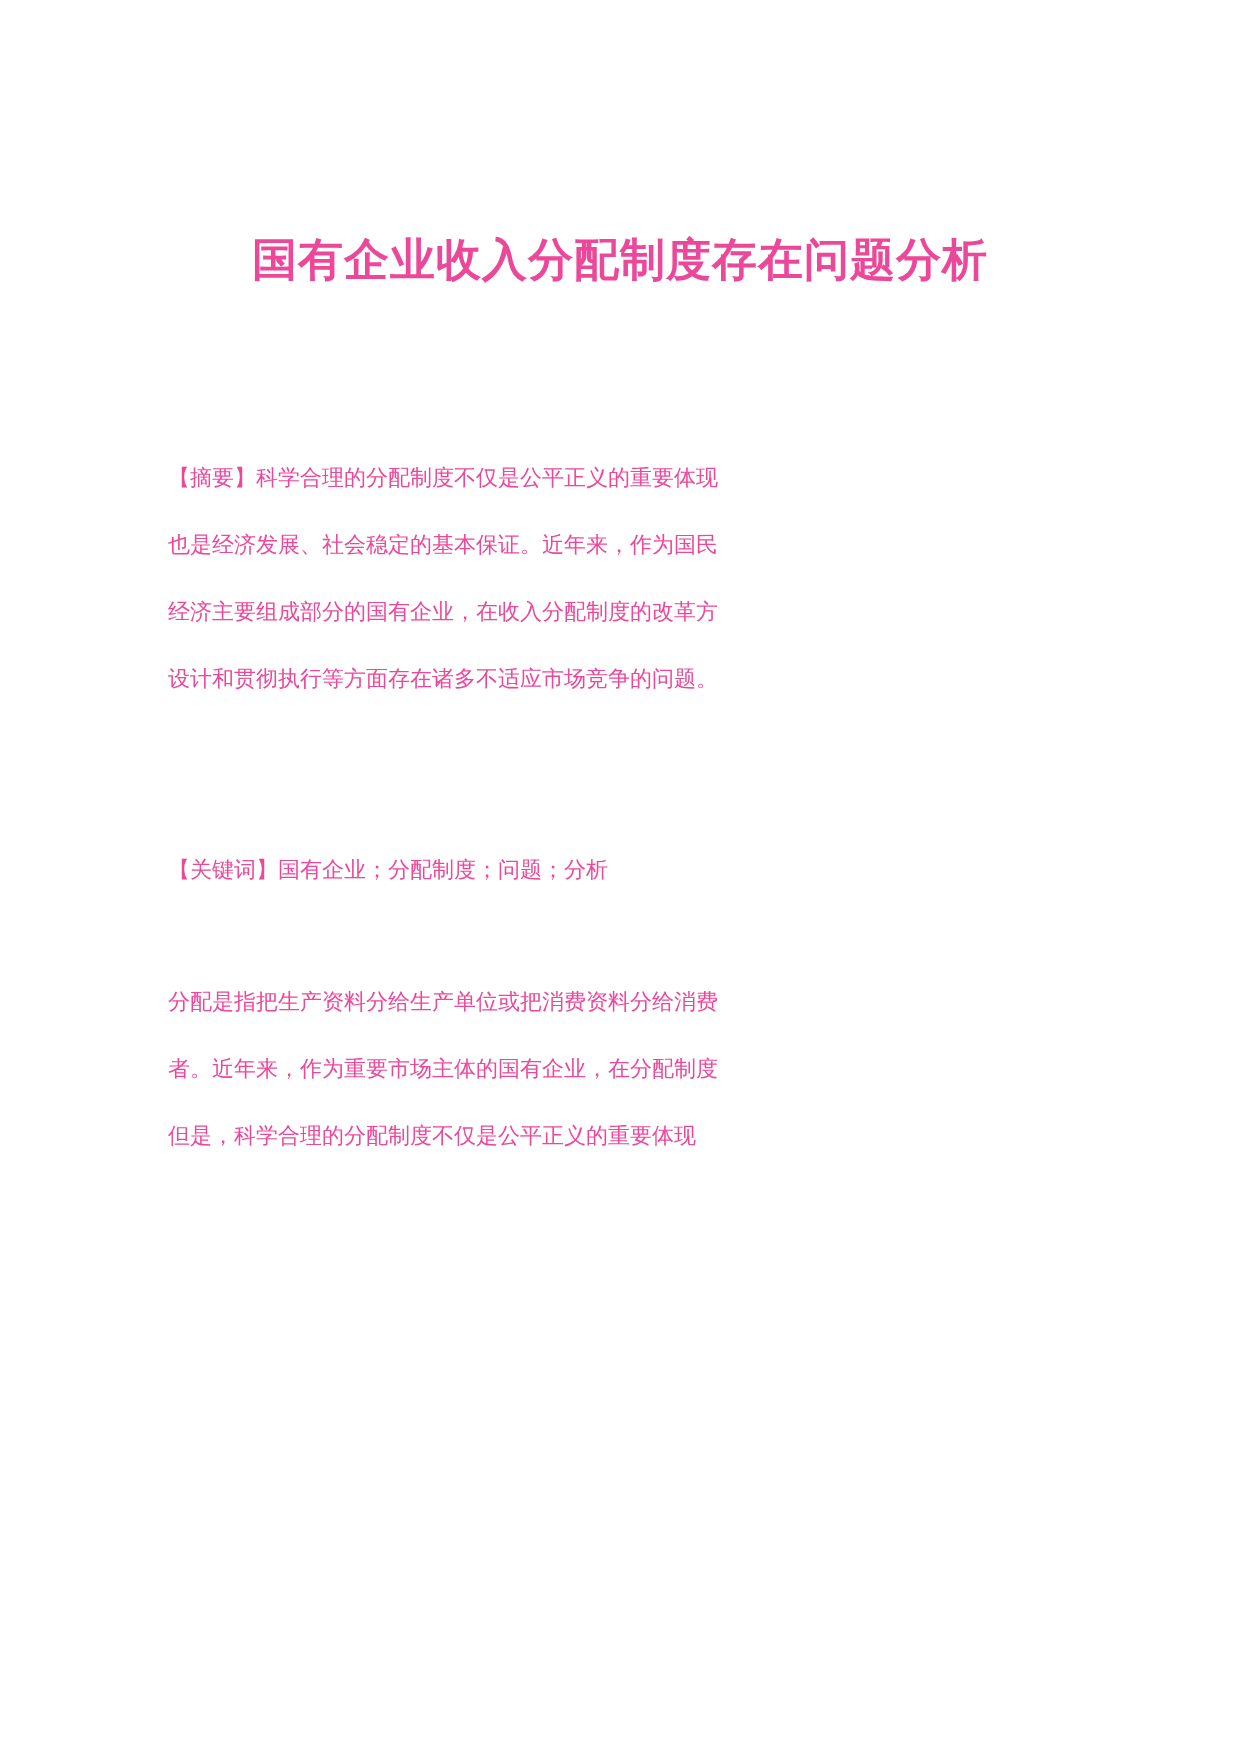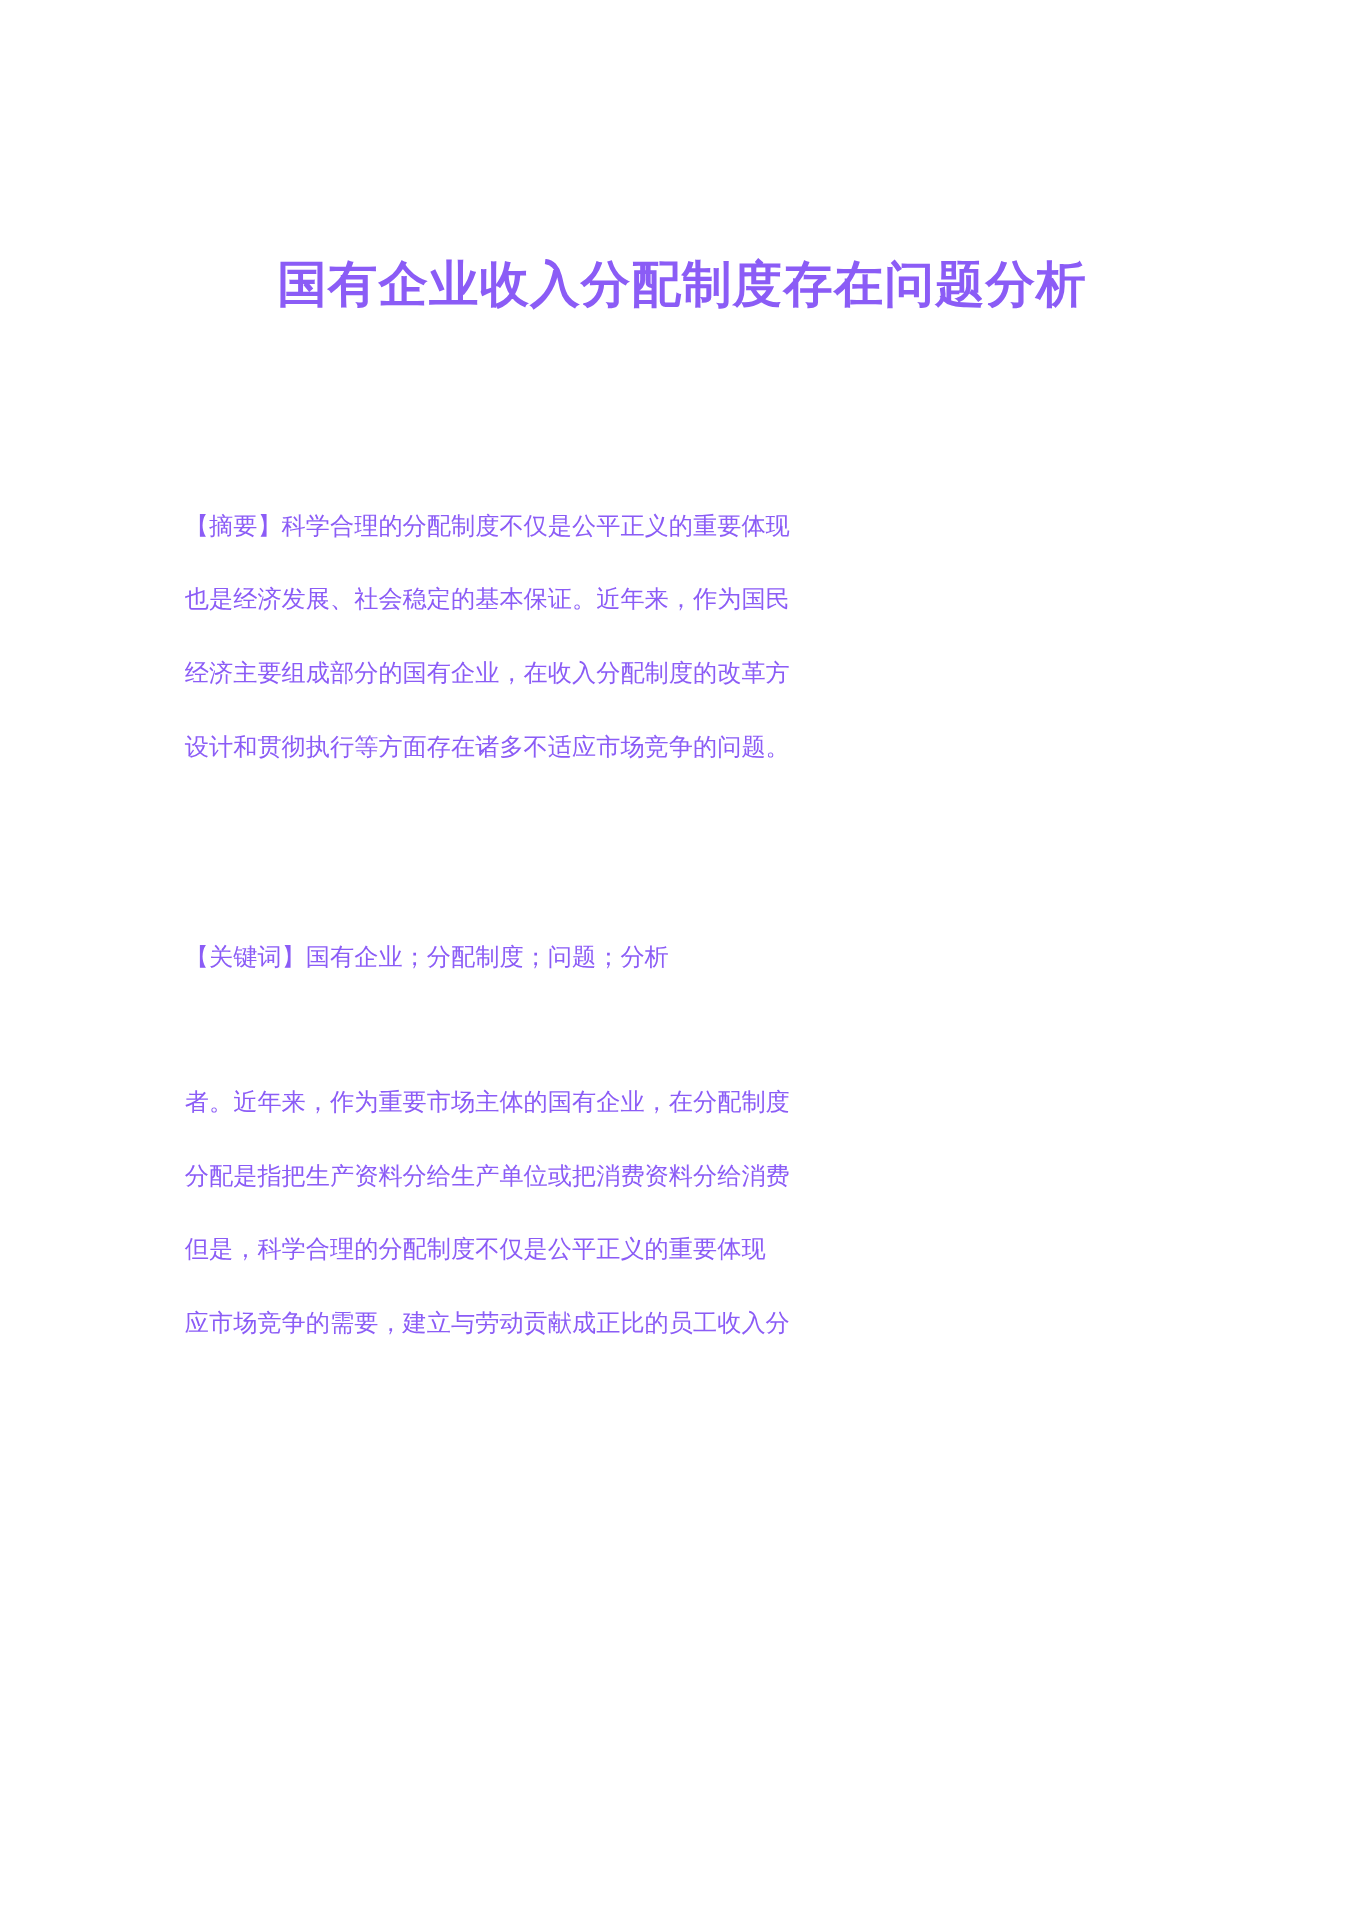--- a/index.html
+++ b/index.html
@@ -5,22 +5,22 @@
   html, body {
     margin: 0;
     padding: 0;
     background: #ffffff;
   }
   .page {
     position: relative;
     width: 1240px;
     height: 1754px;
     background: #ffffff;
-    color: #8b5cf6;
-    font-family: Liberation Serif, serif;
+    color: #ec4899;
+    font-family: Liberation Sans, sans-serif;
     overflow: hidden;
   }
   .doc-title {
     position: absolute;
     top: 196px;
     left: 0;
     width: 1240px;
     text-align: center;
     font-size: 45px;
     font-weight: 700;
@@ -56,19 +56,18 @@
     <div class="line">也是经济发展、社会稳定的基本保证。近年来，作为国民</div>
     <div class="line">经济主要组成部分的国有企业，在收入分配制度的改革方</div>
     <div class="line">设计和贯彻执行等方面存在诸多不适应市场竞争的问题。</div>
   </div>
 
   <div class="text-block keywords-block">
     <div class="line">【关键词】国有企业；分配制度；问题；分析</div>
   </div>
 
   <div class="text-block body-block">
+    <div class="line">分配是指把生产资料分给生产单位或把消费资料分给消费</div>
     <div class="line">者。近年来，作为重要市场主体的国有企业，在分配制度</div>
-    <div class="line">分配是指把生产资料分给生产单位或把消费资料分给消费</div>
     <div class="line">但是，科学合理的分配制度不仅是公平正义的重要体现</div>
-    <div class="line">应市场竞争的需要，建立与劳动贡献成正比的员工收入分</div>
   </div>
 
 </div>
 
 </body></html>

